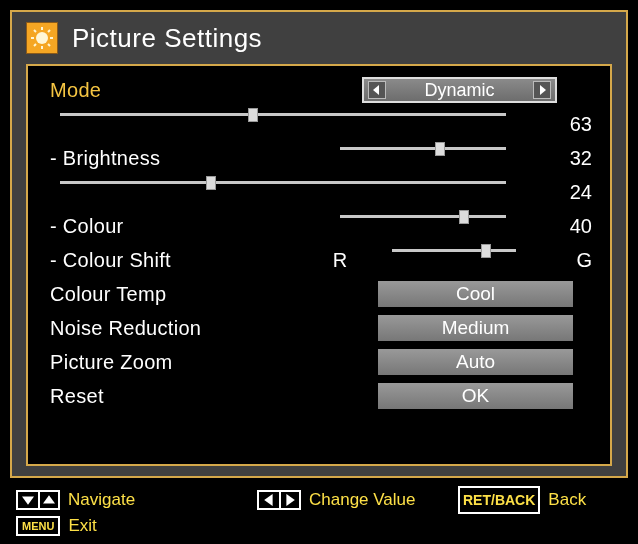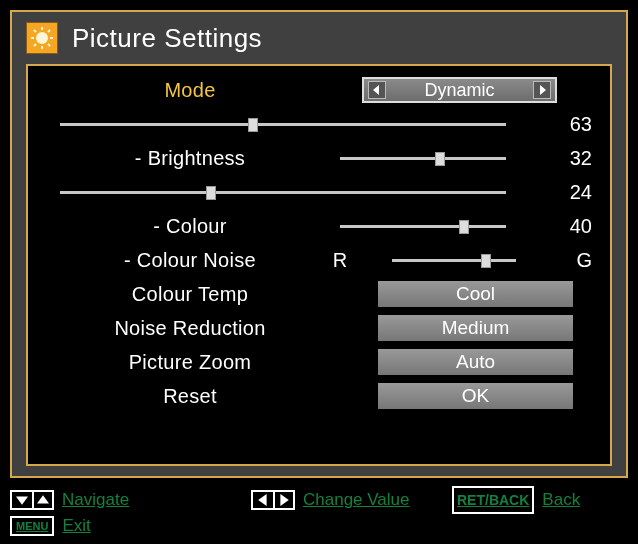--- a/index.html
+++ b/index.html
@@ -30,21 +30,20 @@
       padding: 8px 18px 8px 22px;
     }
     .row {
       display: flex; align-items: center;
       height: 32px; margin-bottom: 2px;
     }
     .label-col {
       width: 280px;
       font-size: 20px;
       letter-spacing: 0.3px;
-      text-align: center;
     }
     .highlight { color: #f5c542; }
     .value-col {
       flex: 1;
       display: flex; align-items: center; position: relative;
     }
     .mode-selector {
       width: 195px; height: 26px;
       border: 2px solid #ddd;
       background: linear-gradient(#8a8a8a, #6d6d6d);
@@ -67,31 +66,31 @@
     .slider-knob {
       position: absolute; top: -5px; width: 10px; height: 14px;
       background: #ddd; border: 1px solid #999;
     }
     .slider-value {
       width: 44px; text-align: right; font-size: 20px; margin-left: 10px;
     }
     .slider-end {
       width: 20px; text-align: center; font-size: 20px;
     }
-    .slider-wrap { display: flex; align-items: center; width: 100%; gap: 32px; }
+    .slider-wrap { display: flex; align-items: flex-start; width: 100%; gap: 32px; }
     .btn {
       width: 195px; height: 26px;
       background: linear-gradient(#999, #777);
       display: flex; align-items: center; justify-content: center;
       font-size: 19px; color: #fff;
       margin-left: 48px;
     }
     .footer {
-      position: absolute; left: 10px; right: 10px; bottom: 6px;
-      color: #15803d; font-size: 17px; text-decoration: underline;
+      position: absolute; left: 16px; right: 10px; bottom: 6px;
+      color: #fde047; font-size: 17px;
     }
     .footer-row { display: flex; align-items: center; gap: 8px; margin-bottom: 2px; }
     .footer-group { display: flex; align-items: center; gap: 8px; }
     .keycap {
       display: inline-flex; align-items: center; justify-content: center;
       border: 2px solid #fff; height: 20px; min-width: 22px;
       font-size: 12px; padding: 0 3px; letter-spacing: 0px;
       background: #000; font-weight: bold;
     }
     .keycap svg { width: 12px; height: 12px; fill: #fff; }
@@ -182,21 +181,21 @@
         <div class="slider-wrap">
           <div class="slider-track">
               <div class="slider-knob" id="knob-colour" style="left: 119.365px;"></div>
             </div>
           <div class="slider-value">40</div>
         </div>
       </div>
     </div>
 
     <div class="row">
-      <div class="label-col">- Colour Noise</div>
+      <div class="label-col">- Colour Shift</div>
       <div class="value-col">
         <div class="slider-wrap">
           <div class="slider-end">R</div>
           <div class="slider-track">
               <div class="slider-knob" id="knob-colourShift" style="left: 89px;"></div>
             </div>
           <div class="slider-end" style="text-align:right; margin-left:10px; width:34px;">G</div>
         </div>
       </div>
     </div>

